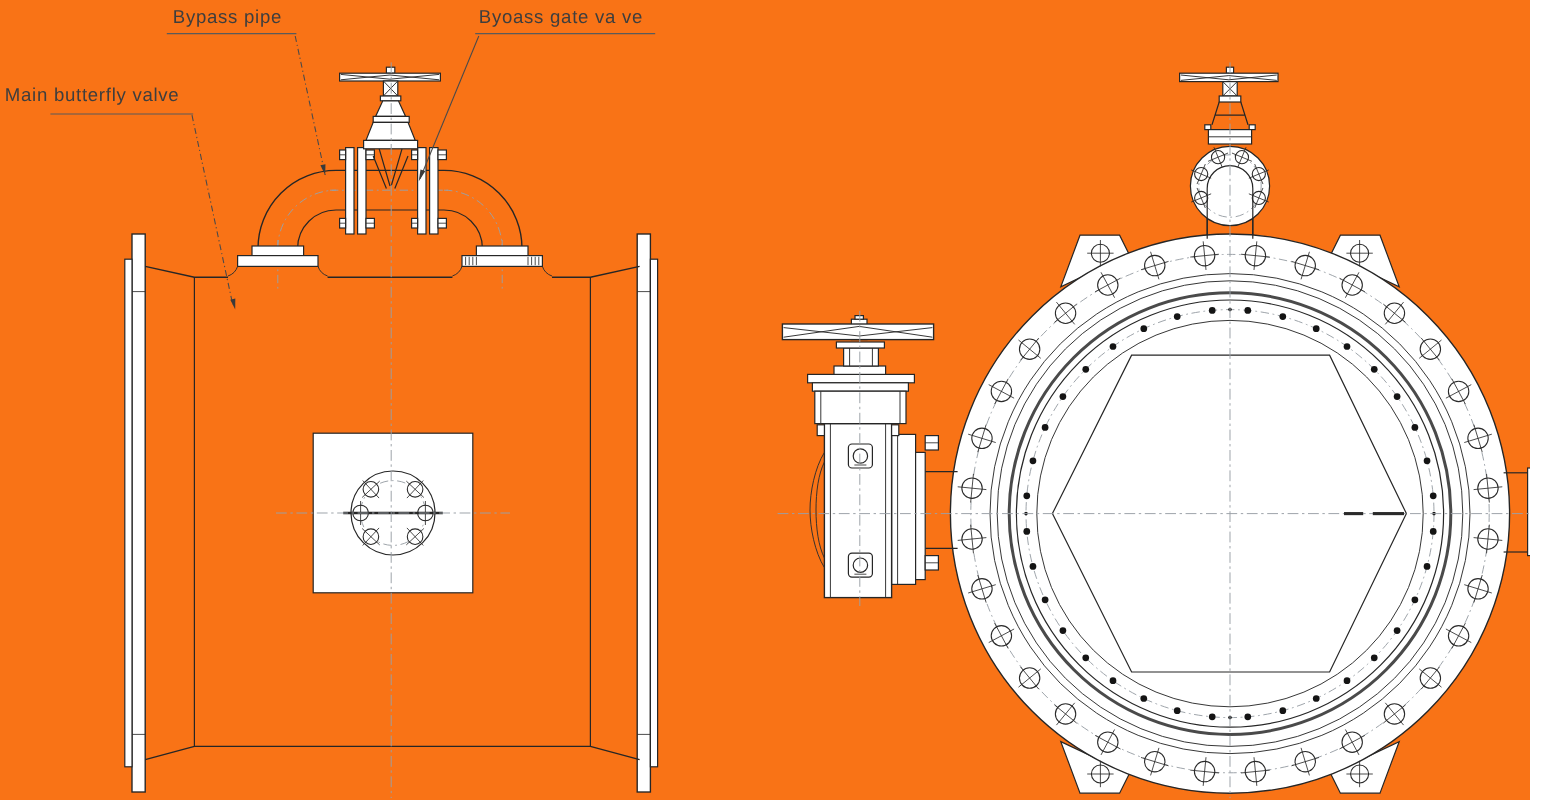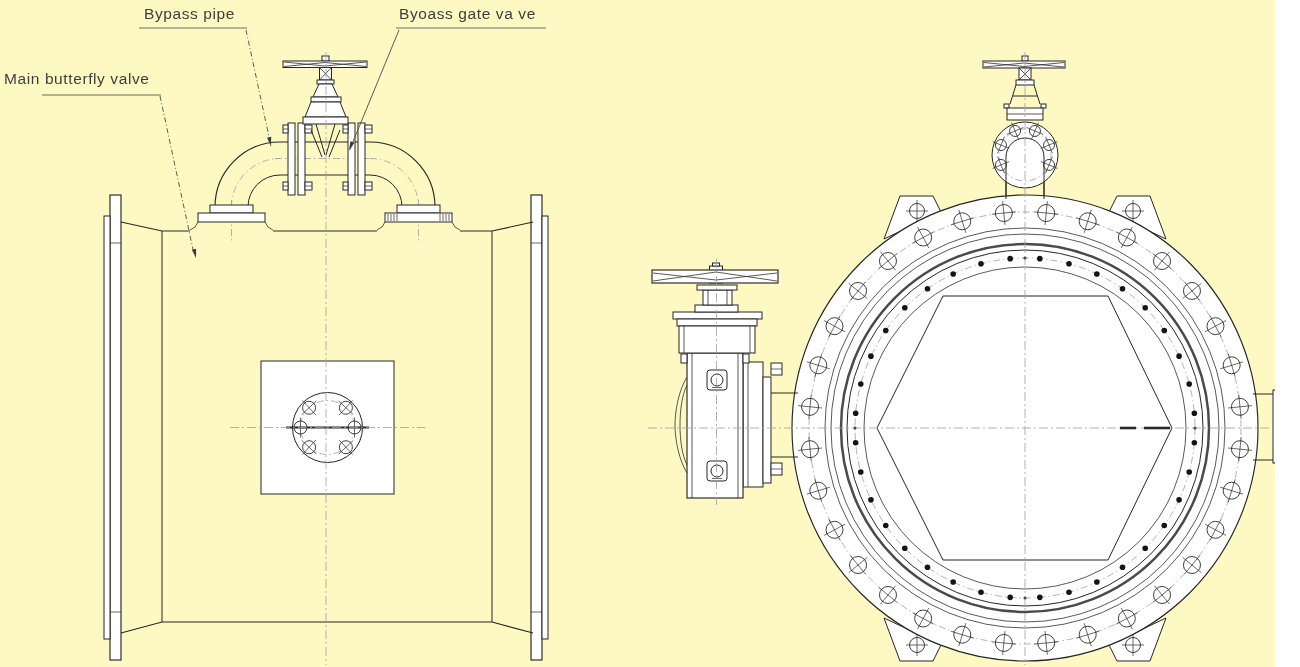--- a/index.html
+++ b/index.html
@@ -1,16 +1,16 @@
 <!DOCTYPE html>
 <html><head>
 <meta charset="utf-8">
 <style>
   html,body{margin:0;padding:0;background:#fff;}
-  .stage{position:relative;width:1275px;height:667px;background:#fef9c3;overflow:hidden;
+  .stage{position:relative;width:1275px;height:667px;background:#f97316;overflow:hidden;
          font-family:"Liberation Sans",sans-serif;}
   svg{display:block}
   .ln{stroke:#262626;stroke-width:1;fill:none;stroke-linecap:butt}
   .ln11{stroke:#262626;stroke-width:1.15;fill:none}
   .thin{stroke:#2e2e2e;stroke-width:0.8;fill:none}
   .lnw{stroke:#262626;stroke-width:1;fill:#ffffff}
   .lnw11{stroke:#262626;stroke-width:1.15;fill:#ffffff}
   .thick{stroke:#4a4a4a;stroke-width:2.5;fill:none}
   .cl{stroke:#9aa0a6;stroke-width:0.8;fill:none;stroke-dasharray:9 3 2 3}
   .clc{stroke:#9aa0a6;stroke-width:0.8;fill:none;stroke-dasharray:7 3 1.5 3}

